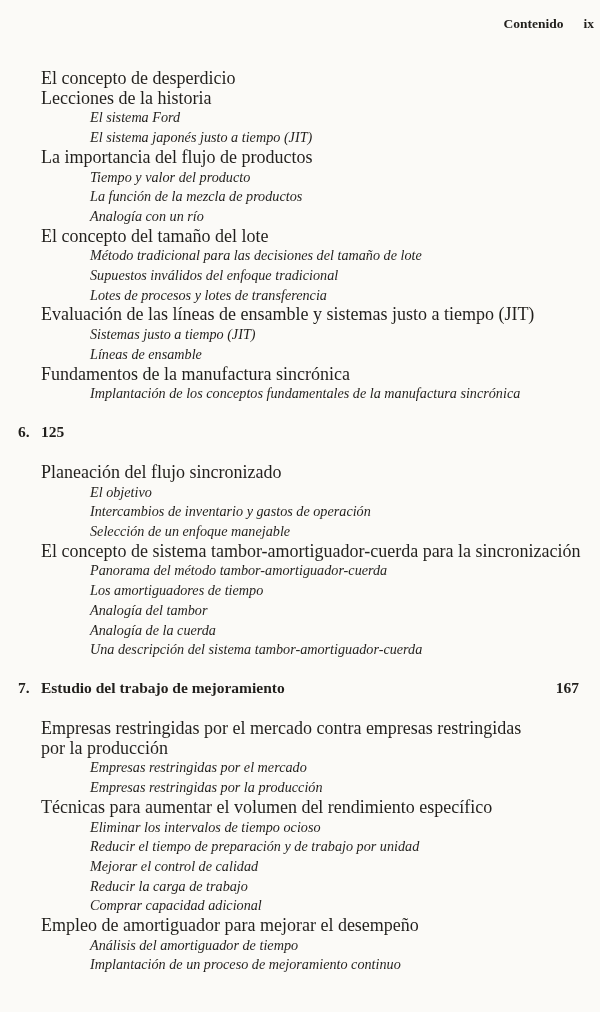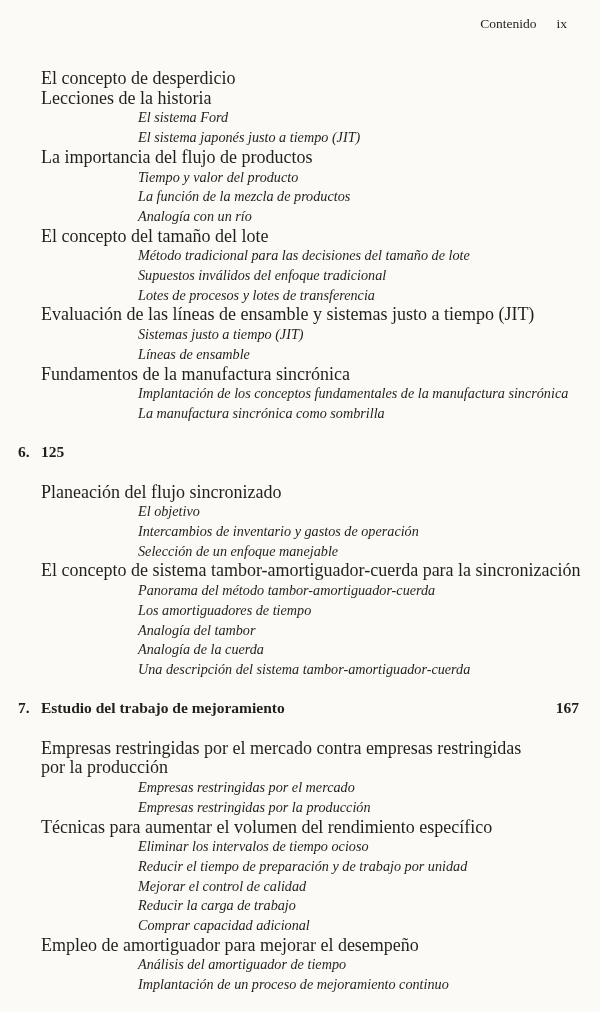--- a/index.html
+++ b/index.html
@@ -16,44 +16,44 @@
     -webkit-font-smoothing: antialiased;
   }
   .page {
     width: 600px;
     height: 1012px;
     box-sizing: border-box;
     padding-top: 16px;
   }
   .page-header {
     text-align: right;
-    padding-right: 33px;
+    padding-right: 6px;
     font-size: 13.5px;
     line-height: 16px;
+    font-weight: bold;
   }
   .page-header .roman {
     display: inline-block;
     margin-left: 20px;
   }
   .toc {
     margin-top: 37px;
   }
   .toc-entry {
     line-height: 19.7px;
     white-space: nowrap;
   }
   .toc-entry.level1 {
     padding-left: 41px;
     font-size: 18px;
   }
   .toc-entry.level2 {
     padding-left: 90px;
     font-size: 14.2px;
     font-style: italic;
-    margin-left: 48px;
   }
   .chapter-row {
     display: flex;
     align-items: baseline;
     font-weight: bold;
     font-size: 15.5px;
     line-height: 22px;
     margin: 17px 0 20px 0;
     padding-left: 18px;
   }
@@ -87,21 +87,20 @@
       <div class="toc-entry level2">Analogía con un río</div>
       <div class="toc-entry level1">El concepto del tamaño del lote</div>
       <div class="toc-entry level2">Método tradicional para las decisiones del tamaño de lote</div>
       <div class="toc-entry level2">Supuestos inválidos del enfoque tradicional</div>
       <div class="toc-entry level2">Lotes de procesos y lotes de transferencia</div>
       <div class="toc-entry level1">Evaluación de las líneas de ensamble y sistemas justo a tiempo (JIT)</div>
       <div class="toc-entry level2">Sistemas justo a tiempo (JIT)</div>
       <div class="toc-entry level2">Líneas de ensamble</div>
       <div class="toc-entry level1">Fundamentos de la manufactura sincrónica</div>
       <div class="toc-entry level2">Implantación de los conceptos fundamentales de la manufactura sincrónica</div>
-      <div class="toc-entry level2">La manufactura sincrónica como sombrilla</div>
       <div class="chapter-row">
         <span class="chapter-number">6.</span>
         <span class="chapter-page">125</span>
       </div>
       <div class="toc-entry level1">Planeación del flujo sincronizado</div>
       <div class="toc-entry level2">El objetivo</div>
       <div class="toc-entry level2">Intercambios de inventario y gastos de operación</div>
       <div class="toc-entry level2">Selección de un enfoque manejable</div>
       <div class="toc-entry level1">El concepto de sistema tambor-amortiguador-cuerda para la sincronización</div>
       <div class="toc-entry level2">Panorama del método tambor-amortiguador-cuerda</div>

